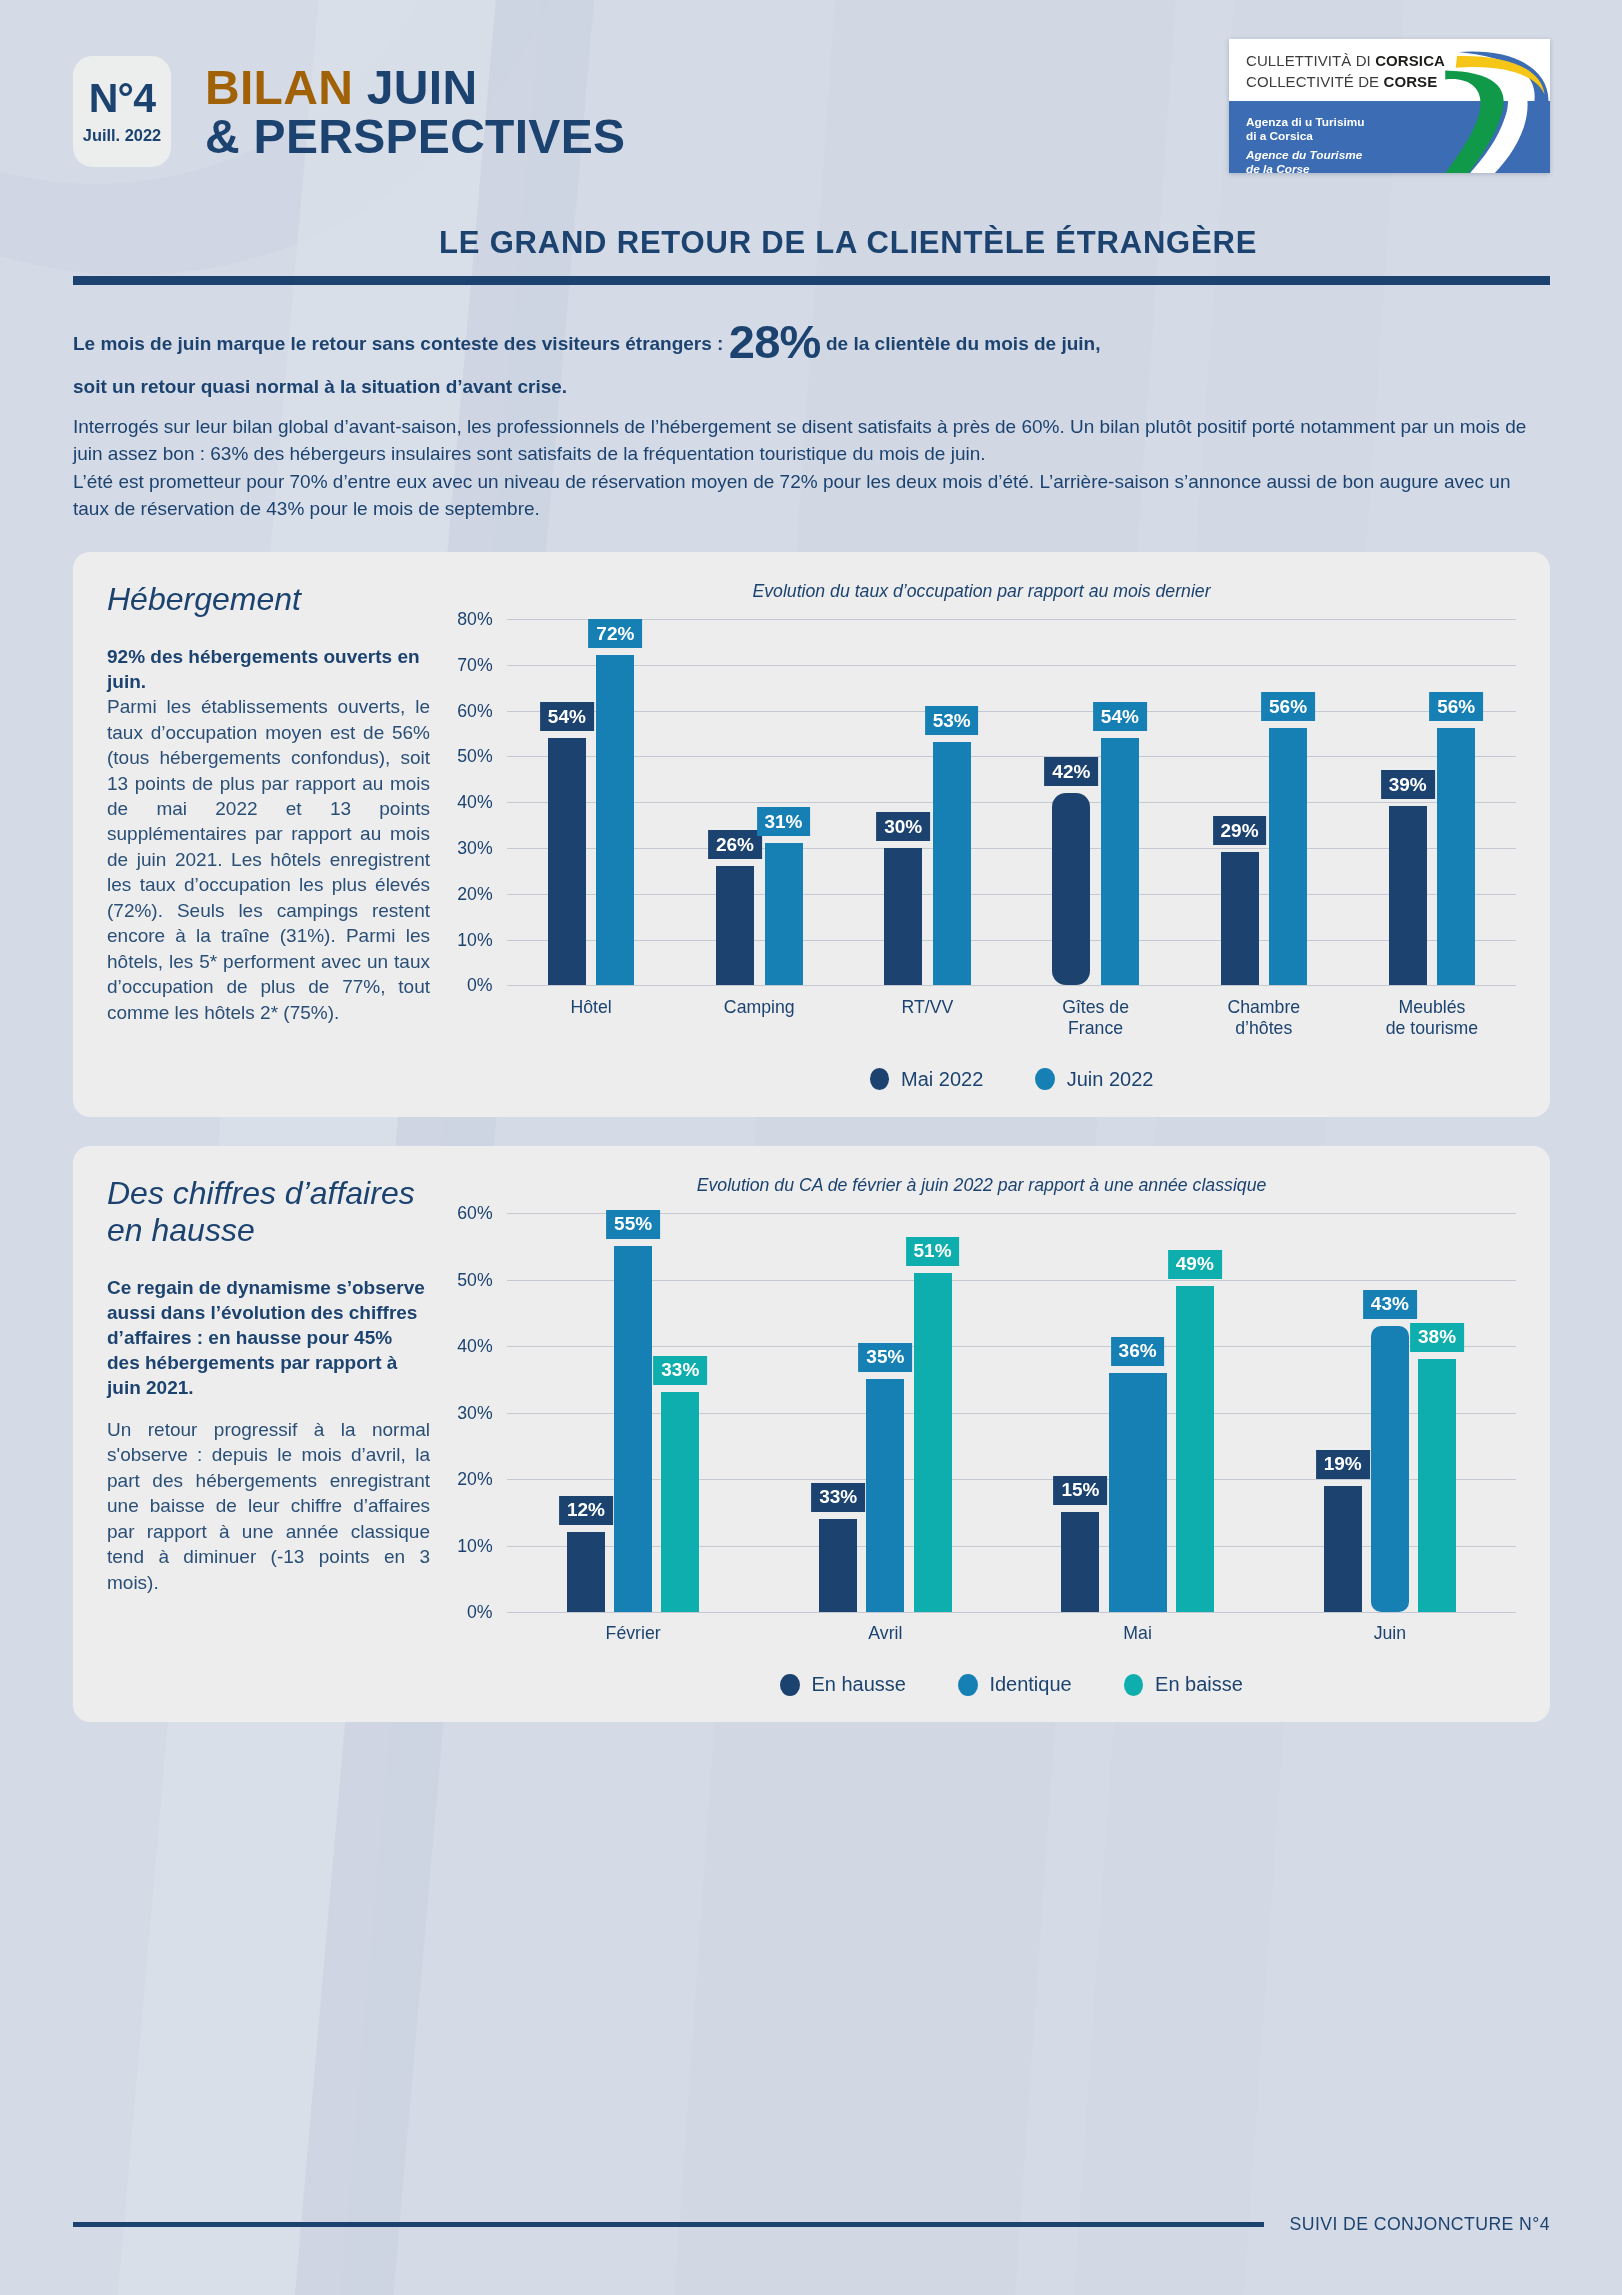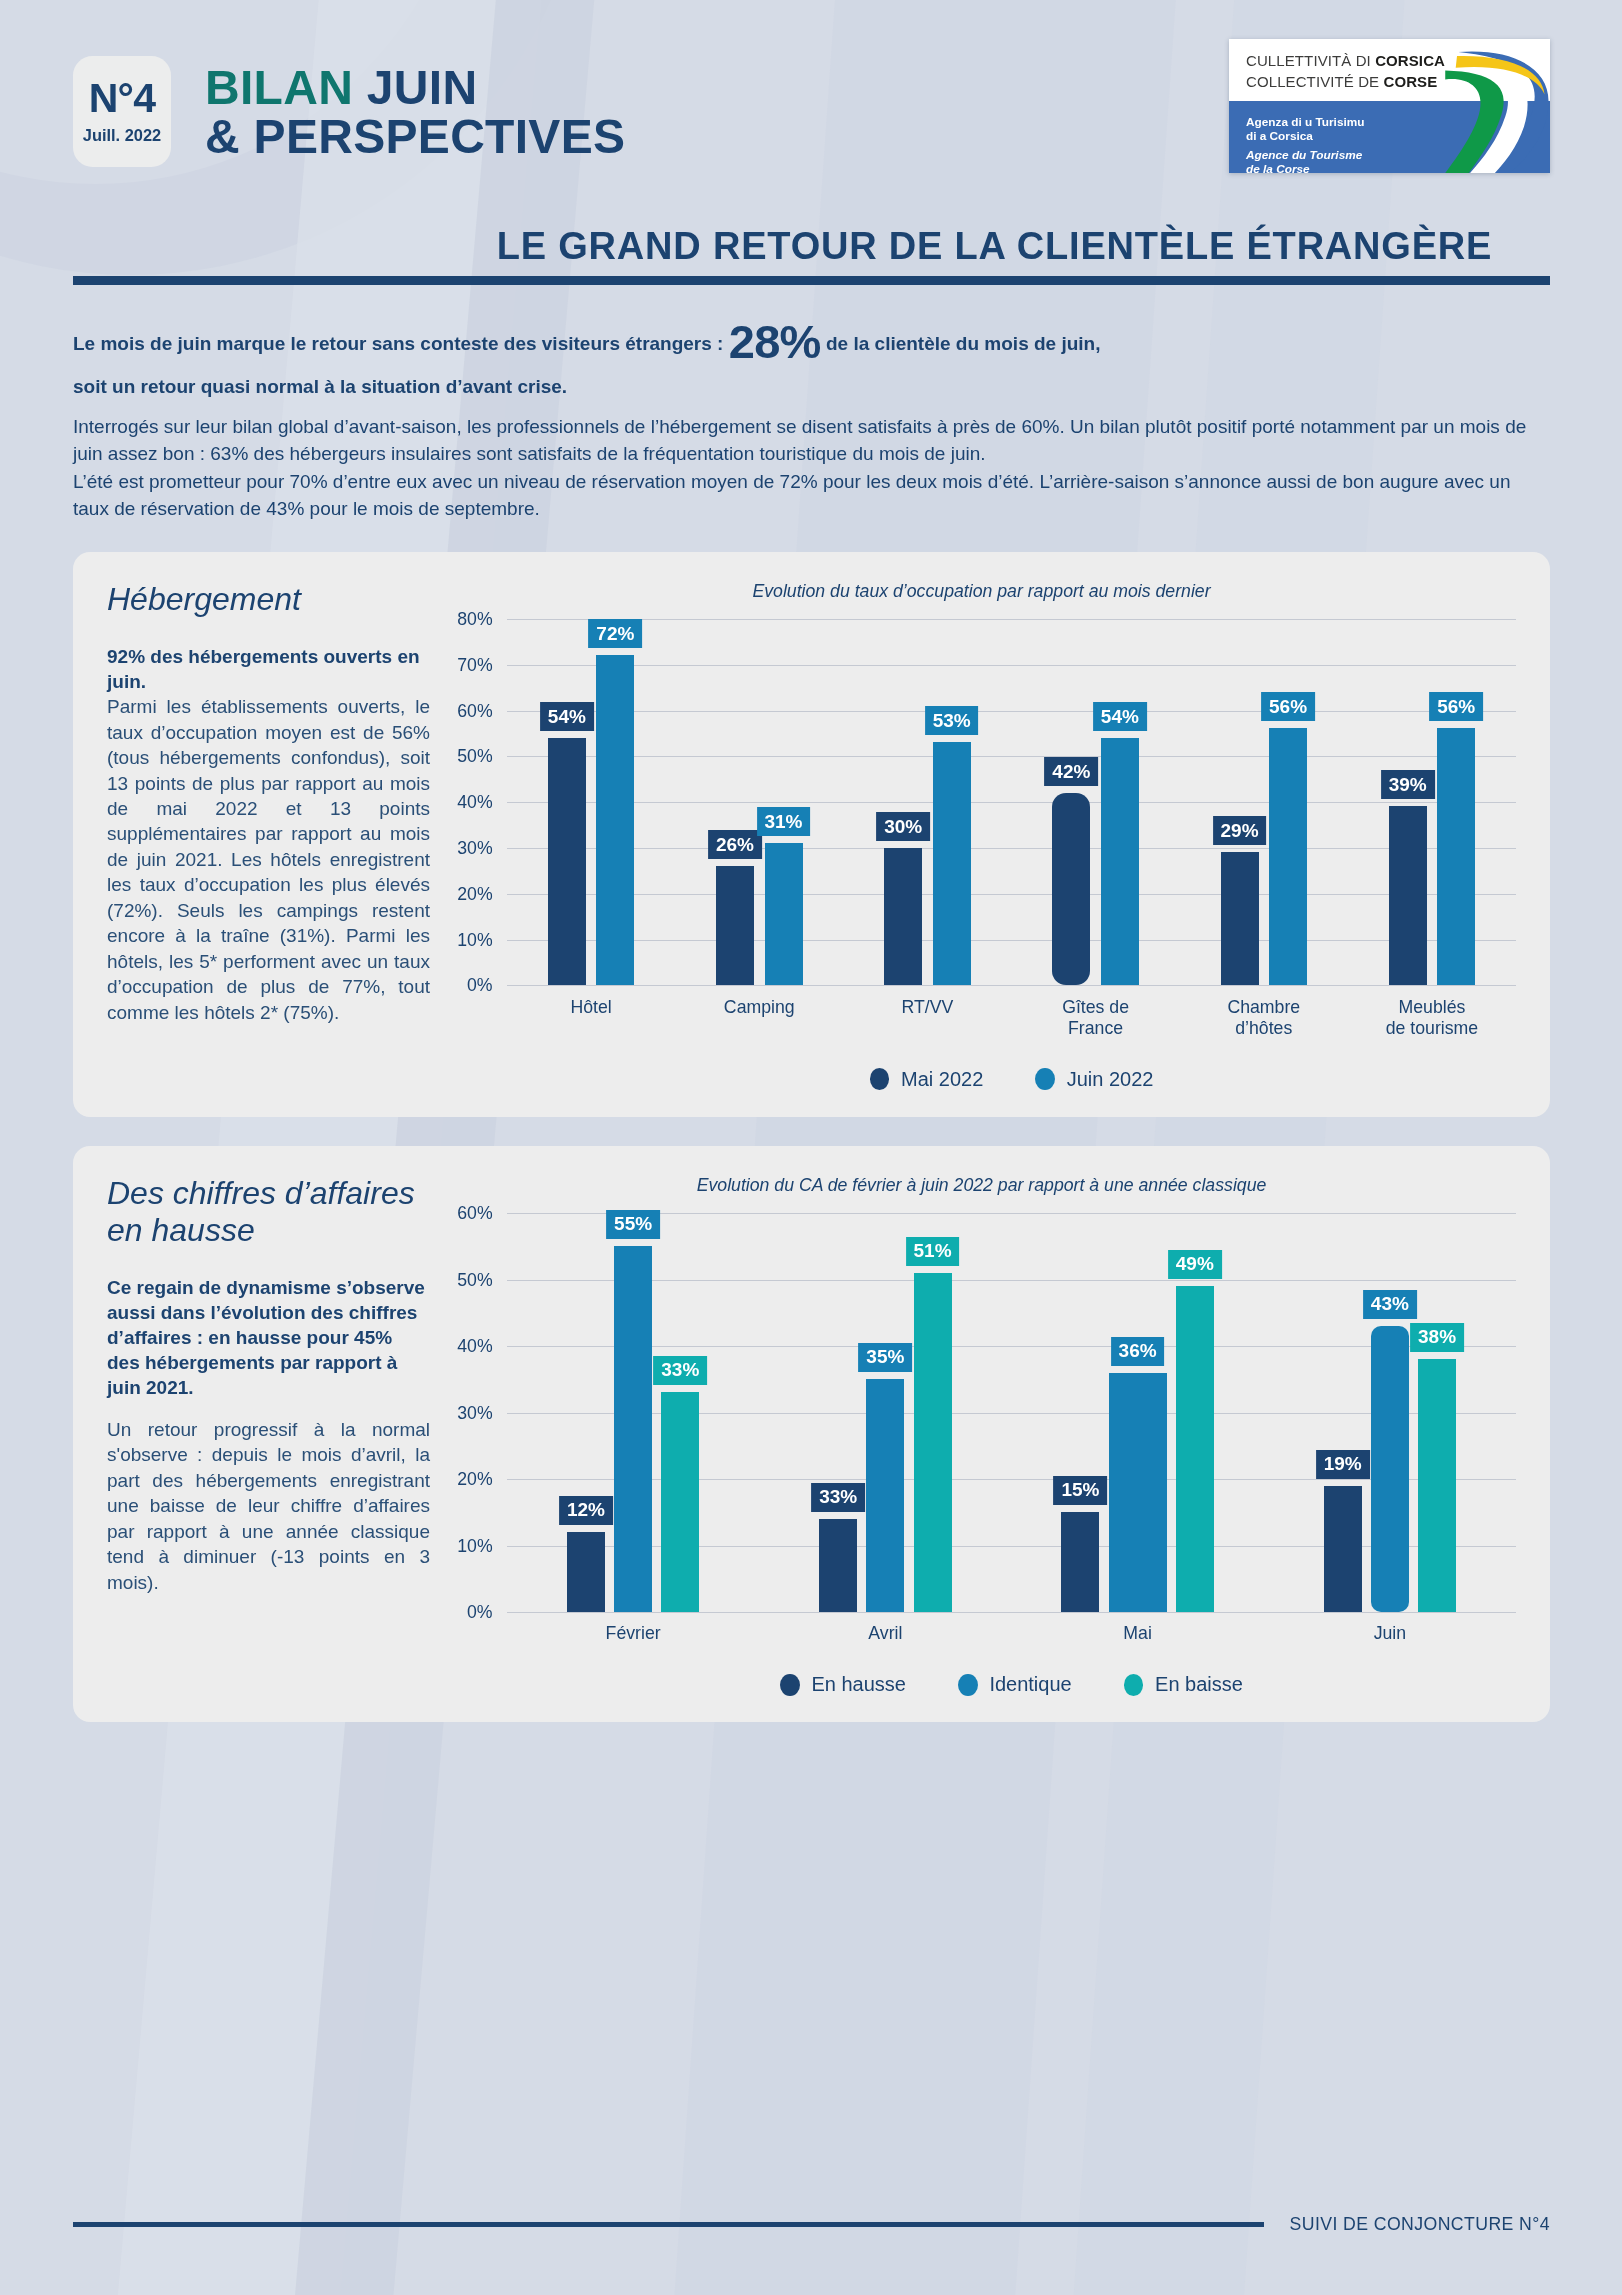--- a/index.html
+++ b/index.html
@@ -29,42 +29,42 @@
   .header { display:flex; align-items:flex-start; padding-top:56px; height:196px; }
   .issue-badge {
     width:98px; height:111px; background:#eceded; border-radius:19.6px;
     display:flex; flex-direction:column; align-items:center; justify-content:center;
     margin-right:34px; flex:none;
   }
   .issue-badge .num { font-size:41px; font-weight:700; letter-spacing:-0.7px; color:#1c4370; line-height:1; }
   .issue-badge .date { font-size:16.4px; font-weight:700; color:#1c4370; margin-top:7.9px; }
   .title-block { flex:1; padding-top:6.5px; }
   .title-line { font-size:48px; font-weight:700; line-height:1.04; letter-spacing:0.3px; color:#1c4370; }
-  .title-line .hl { color:#0f766e; }
+  .title-line .hl { color:#a16207; }
   
   .logo { width:321px; height:134px; position:relative; flex:none; margin-top:-17px;
           box-shadow:0 1.3px 4.6px rgba(30,50,80,.25); background:#fff; overflow:hidden; }
   .logo .top { height:62px; background:#fff; padding:13px 0 0 17px; }
   .logo .bot { height:72px; background:#3b6cb4; padding:15px 0 0 17px; }
   .logo .l1 { font-size:15px; color:#3c3c3b; letter-spacing:0.1px; white-space:nowrap;}
   .logo .l1 b { font-weight:700; color:#1d1d1b; }
   .logo .l2 { font-size:15px; color:#3c3c3b; letter-spacing:0.1px; margin-top:3.9px; white-space:nowrap;}
   .logo .l2 b { font-weight:700; color:#1d1d1b; }
   .logo .l3 { font-size:11.8px; font-weight:700; color:#fff; line-height:1.18; }
   .logo .l4 { font-size:11.8px; font-weight:700; font-style:italic; color:#fff; line-height:1.18; margin-top:5.2px; }
   .logo svg { position:absolute; right:0; top:0; }
 
   
   .saison-wrap { position:relative; height:72px; margin-top:17px; }
   .saison-tab { position:absolute; left:0; top:0; width:340px; height:60px; background:#1c4370;
                 clip-path: polygon(0 0, 196px 0, 262px 60px, 0 60px); }
   .saison-tab span { position:absolute; left:26px; top:18.3px; font-size:25px; color:#fff; font-weight:400; }
   .saison-rule { position:absolute; left:0; right:0; bottom:0; height:9.2px; background:#1c4370; }
-  .saison-head { position:absolute; left:366px; right:0; top:11.8px; text-align:center;
-                 font-size:38px; font-weight:700; letter-spacing:0.8px; color:#1c4370; }
+  .saison-head { position:absolute; left:366px; right:0; top:11.8px; 
+                 font-size:31px; font-weight:700; letter-spacing:0.8px; color:#1c4370; }
 
   
   .intro { margin-top:26px; }
   .intro-lead { font-size:19px; font-weight:700; line-height:1.34; color:#1c4370; position:relative; }
   .intro-lead .big { font-size:47px; font-weight:700; vertical-align:-7.9px; letter-spacing:-0.7px; }
   .intro-body { margin-top:14.4px; font-size:19px; line-height:1.42; color:#1c4370; font-weight:400; }
   .intro-body p { margin-bottom:1.3px; }
 
   
   .card { background:#ededed; border-radius:17px; margin-top:29px; padding:29px 34px 26px 34px;

